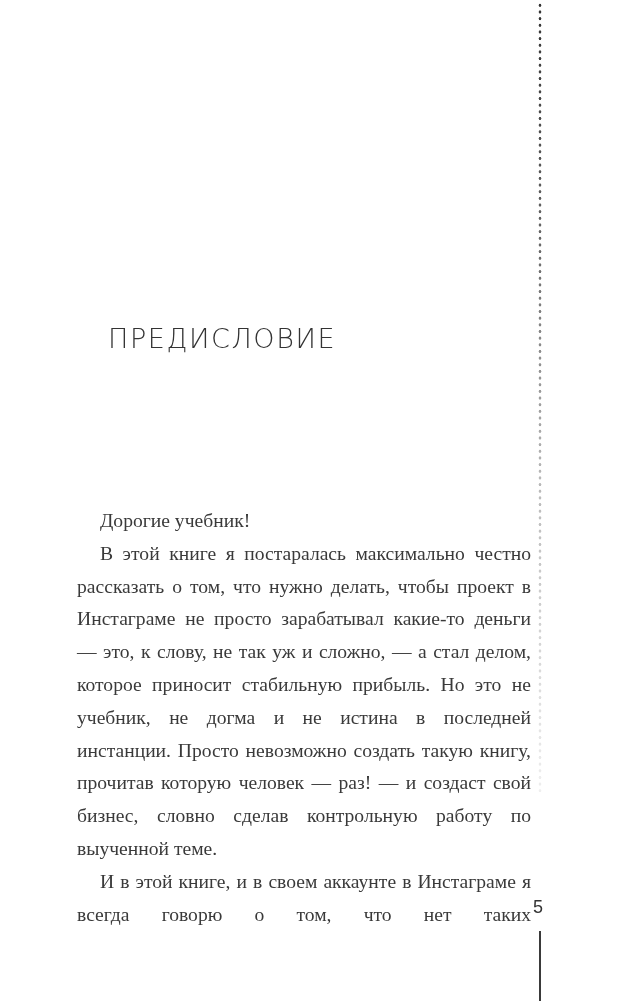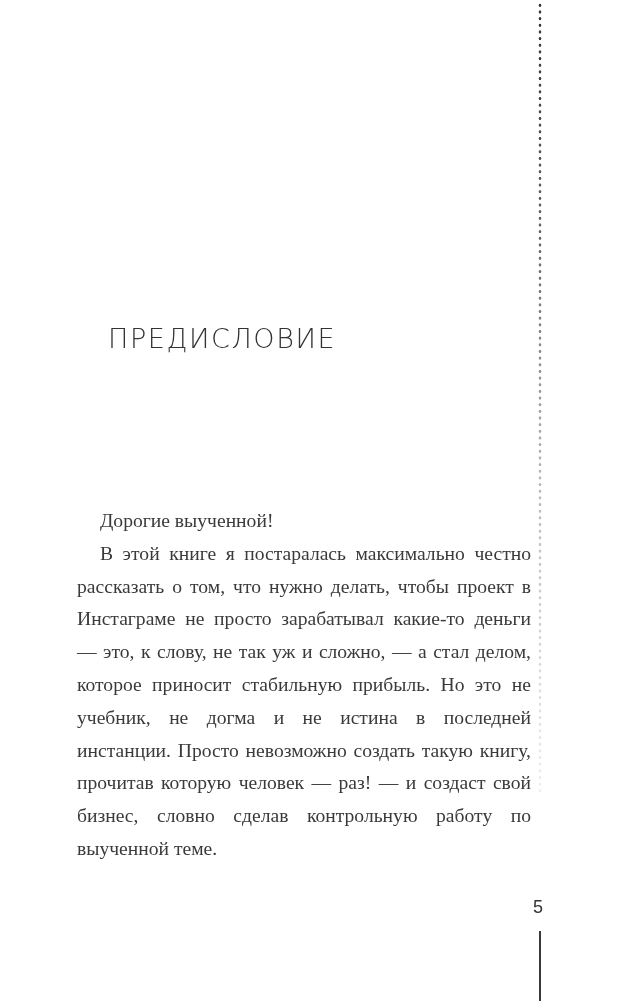--- a/index.html
+++ b/index.html
@@ -87,19 +87,20 @@
   </style>
 </head>
 <body>
 
 <div class="page">
   <div class="dotted-rule"></div>
 
   <h1 class="chapter-title">ПРЕДИСЛОВИЕ</h1>
 
   <div class="body-text">
-    <p class="salutation">Дорогие выученной!</p>
+    <p class="salutation">Дорогие учебник!</p>
     <p>В этой книге я постаралась максимально честно рассказать о том, что нужно делать, чтобы проект в Инстаграме не просто зарабатывал какие-то деньги — это, к слову, не так уж и сложно, — а стал делом, которое приносит стабильную прибыль. Но это не учебник, не догма и не истина в последней инстанции. Просто невозможно создать такую книгу, прочитав которую человек — раз! — и создаст свой бизнес, словно сделав контрольную работу по выученной теме.</p>
+    <p class="last-line-justify">И в этой книге, и в своем аккаунте в Инстаграме я всегда говорю о том, что нет таких</p>
   </div>
 
   <div class="page-number">5</div>
   <div class="page-rule"></div>
 </div>
 
 </body></html>

